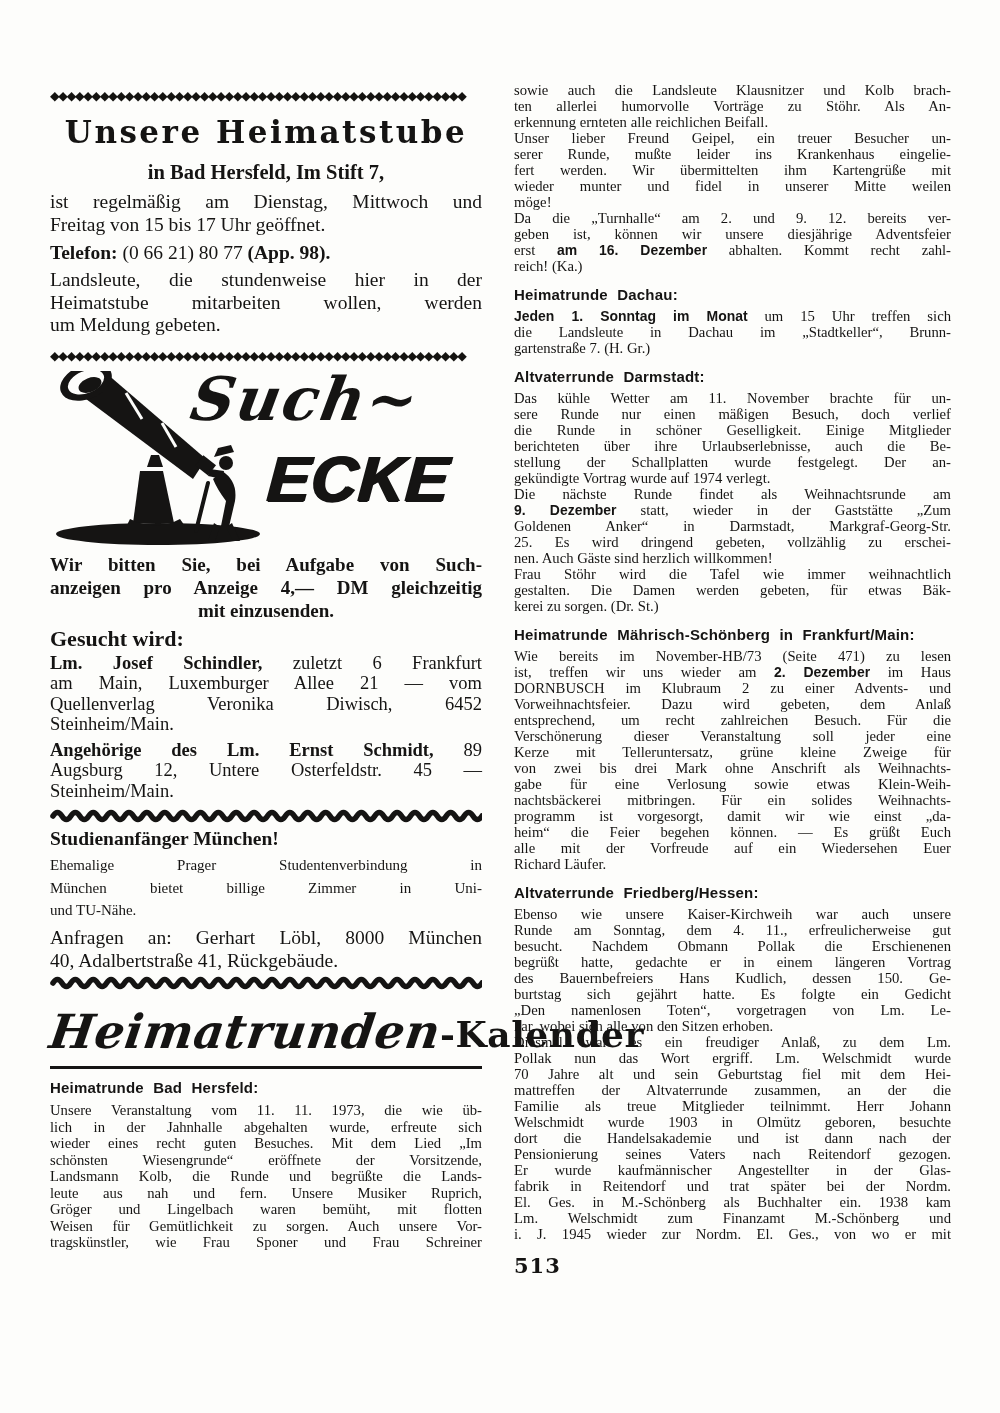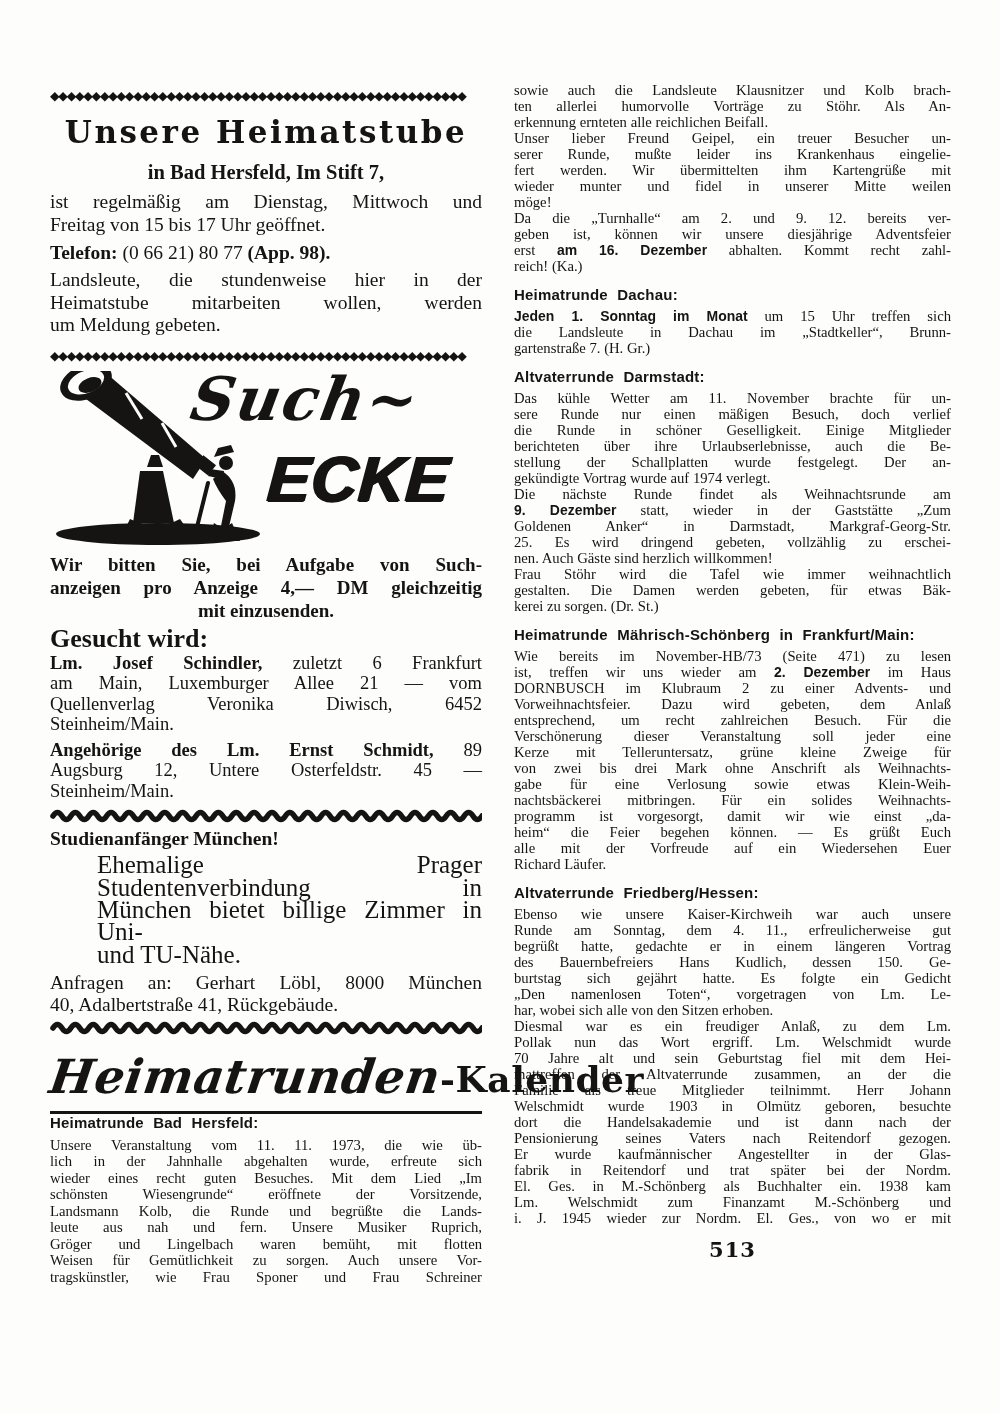--- a/index.html
+++ b/index.html
@@ -50,30 +50,30 @@
     transform:skewX(-10deg);
   }
   .logo-ecke{
     position:absolute;left:218px;top:76px;
     font-family:"Liberation Sans","DejaVu Sans",sans-serif;
     font-style:italic;font-weight:bold;font-size:64px;line-height:64px;letter-spacing:1px;
     text-shadow:1.4px 0 #151413,-1.4px 0 #151413,0 1px #151413;
     transform:skewX(-4deg);
   }
   .notice{margin-top:4px;font-size:19px;line-height:23px;font-weight:bold;}
-  .gesucht{margin-top:6px;font-size:26px;line-height:22px;font-weight:bold;}
+  .gesucht{margin-top:6px;font-size:22px;line-height:22px;font-weight:bold;}
   .entry{margin-top:3px;font-size:18.5px;line-height:20.5px;}
   .entry+.entry{margin-top:5px;}
 
   .wavy{margin-top:8px;height:14px;}
   .wavy.second{margin-top:4px;}
   .wavy svg{display:block;}
 
   .studien-h{margin-top:5px;font-size:19.5px;line-height:22px;font-weight:bold;}
-  .studien-p1{margin-top:4px;font-size:25px;line-height:22.3px;margin-left:47px;}
+  .studien-p1{margin-top:4px;font-size:15px;line-height:22.3px;}
   .studien-p2{margin-top:6px;font-size:19.5px;line-height:22.3px;}
 
   
   .kal-title{margin-top:14px;height:56px;white-space:nowrap;}
   .kal-script{
     font-family:"DejaVu Serif",serif;font-style:italic;font-weight:bold;
     font-size:47px;line-height:56px;letter-spacing:0.5px;
     display:inline-block;transform:skewX(-8deg);
   }
   .kal-rest{
@@ -81,33 +81,33 @@
     font-size:36px;line-height:56px;letter-spacing:0.5px;
     display:inline-block;vertical-align:1px;
   }
   .title-rule{margin-top:6px;height:3px;background:#151413;}
 
   
   .sec-h{
     font-family:"Liberation Sans","DejaVu Sans",sans-serif;
     font-weight:bold;font-size:15px;line-height:18px;word-spacing:5px;letter-spacing:0.2px;
   }
-  .col-left .sec-h{margin-top:0;}
+  .col-left .sec-h{margin-top:10px;}
   .para-sm{font-size:14.7px;line-height:16.5px;}
   .col-left .para-sm{margin-top:5px;line-height:16.55px;}
   .col-right .para-sm{line-height:16.0px;}
   .col-right .sec-h{margin-top:12px;}
   .col-right .sec-h + .para-sm{margin-top:4px;}
   .col-right .para-sm b, .col-right .sec-h{
     font-family:"Liberation Sans","DejaVu Sans",sans-serif;
   }
   .col-right .para-sm b{font-size:0.95em;}
 
   .page-num{
-    margin-top:12px;text-align:center;font-size:21px;font-weight:bold;line-height:24px;
+    margin-top:12px;text-align:left;font-size:21px;font-weight:bold;line-height:24px;
     font-family:"DejaVu Serif","Liberation Serif",serif;letter-spacing:1px;
   }
 </style>
 </head>
 <body>
 
 <div class="page">
 
   <div class="col-left">
 
@@ -291,20 +291,21 @@
         <div class="tline">programm ist vorgesorgt, damit wir wie einst „da-</div>
         <div class="tline">heim“ die Feier begehen können. — Es grüßt Euch</div>
         <div class="tline">alle mit der Vorfreude auf ein Wiedersehen Euer</div>
         <div class="tline last-left">Richard Läufer.</div>
       </div>
 
     <div class="sec-h">Altvaterrunde Friedberg/Hessen:</div>
     <div class="para-sm">
         <div class="tline">Ebenso wie unsere Kaiser-Kirchweih war auch unsere</div>
         <div class="tline">Runde am Sonntag, dem 4. 11., erfreulicherweise gut</div>
+        <div class="tline">besucht. Nachdem Obmann Pollak die Erschienenen</div>
         <div class="tline">begrüßt hatte, gedachte er in einem längeren Vortrag</div>
         <div class="tline">des Bauernbefreiers Hans Kudlich, dessen 150. Ge-</div>
         <div class="tline">burtstag sich gejährt hatte. Es folgte ein Gedicht</div>
         <div class="tline">„Den namenlosen Toten“, vorgetragen von Lm. Le-</div>
         <div class="tline last-left">har, wobei sich alle von den Sitzen erhoben.</div>
       </div>
     <div class="para-sm">
         <div class="tline">Diesmal war es ein freudiger Anlaß, zu dem Lm.</div>
         <div class="tline">Pollak nun das Wort ergriff. Lm. Welschmidt wurde</div>
         <div class="tline">70 Jahre alt und sein Geburtstag fiel mit dem Hei-</div>

